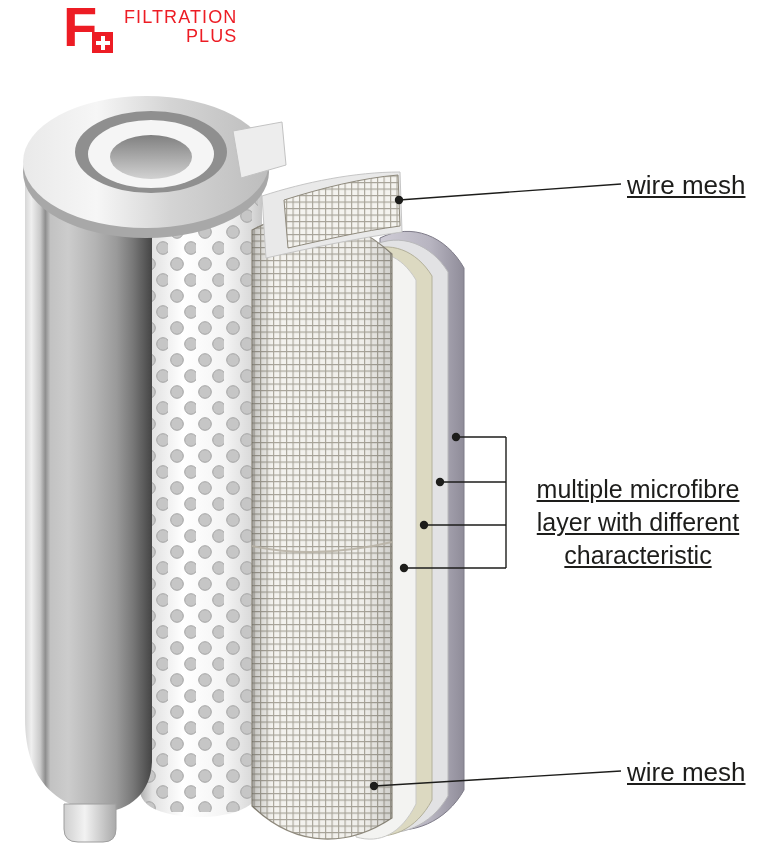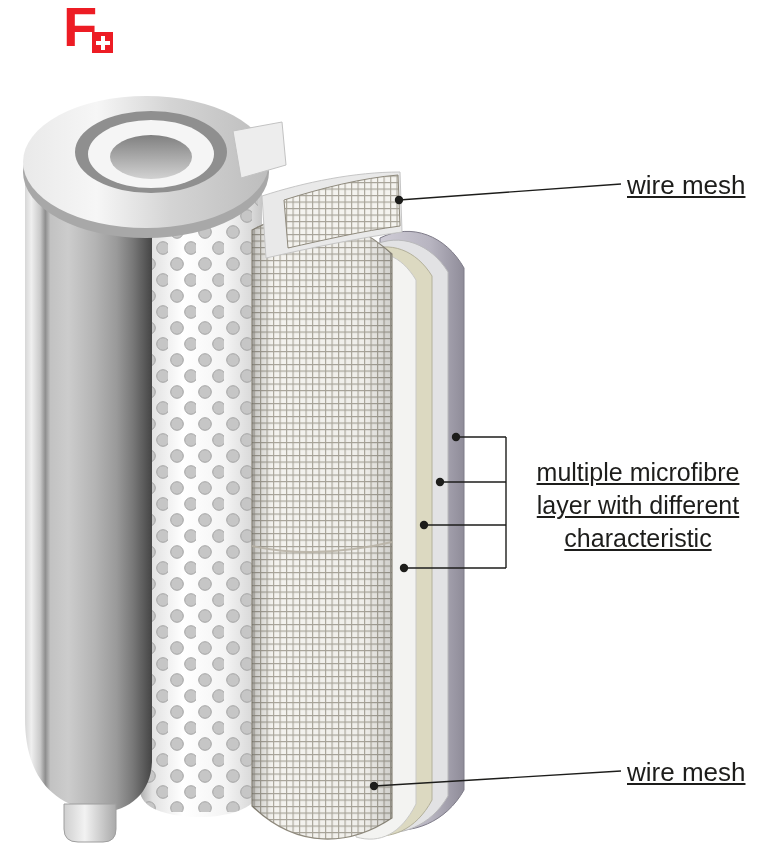--- a/index.html
+++ b/index.html
@@ -17,32 +17,36 @@
   .logo-text{display:flex;flex-direction:column;align-items:flex-end;margin-left:5px;margin-top:3px;}
   .logo-word{font-size:18px;line-height:19px;color:#ed1c24;letter-spacing:1.1px;font-weight:400;}
 
   
   .diagram{position:absolute;left:0;top:0;z-index:1;}
 
   
   .diagram-label{position:absolute;color:#1d1d1b;z-index:2;text-decoration:underline;}
   .label-top{left:627px;top:170px;font-size:26px;}
   .label-bottom{left:627px;top:757px;font-size:26px;}
-  .label-mid{left:512px;top:456px;width:252px;font-size:25px;line-height:33px;
+  .label-mid{left:512px;top:473px;width:252px;font-size:25px;line-height:33px;
              text-align:center;white-space:pre-line;}
 </style>
 </head>
 <body>
 
 <div class="stage">
 
   <div class="logo">
     <div class="logo-mark">
       <span class="logo-f">F</span>
       <span class="logo-plus"></span>
+    </div>
+    <div class="logo-text">
+      <span class="logo-word">FILTRATION</span>
+      <span class="logo-word">PLUS</span>
     </div>
   </div>
 
   <svg class="diagram" width="768" height="852" viewBox="0 0 768 852">
     <defs>
       <linearGradient id="shellGrad" x1="0" y1="0" x2="1" y2="0">
         <stop offset="0" stop-color="#d7d7d7"></stop>
         <stop offset="0.05" stop-color="#efefef"></stop>
         <stop offset="0.12" stop-color="#c9c9c9"></stop>
         <stop offset="0.16" stop-color="#8e8e8e"></stop>

